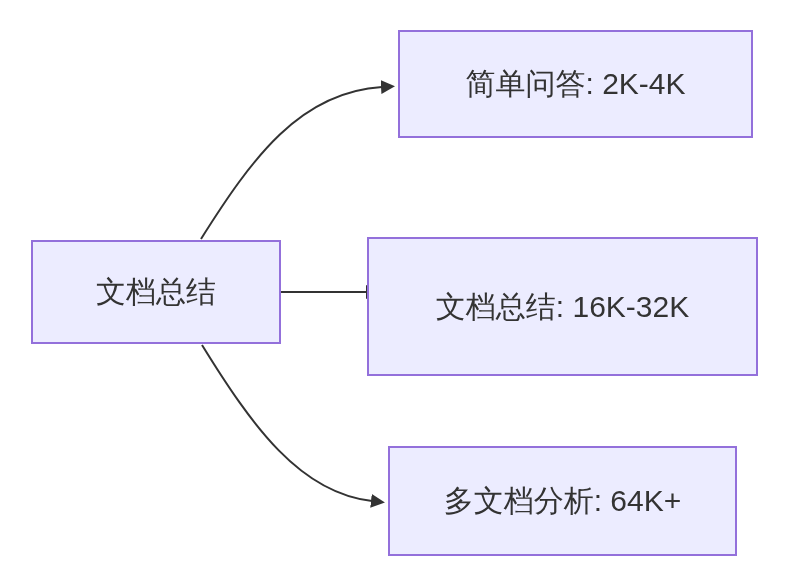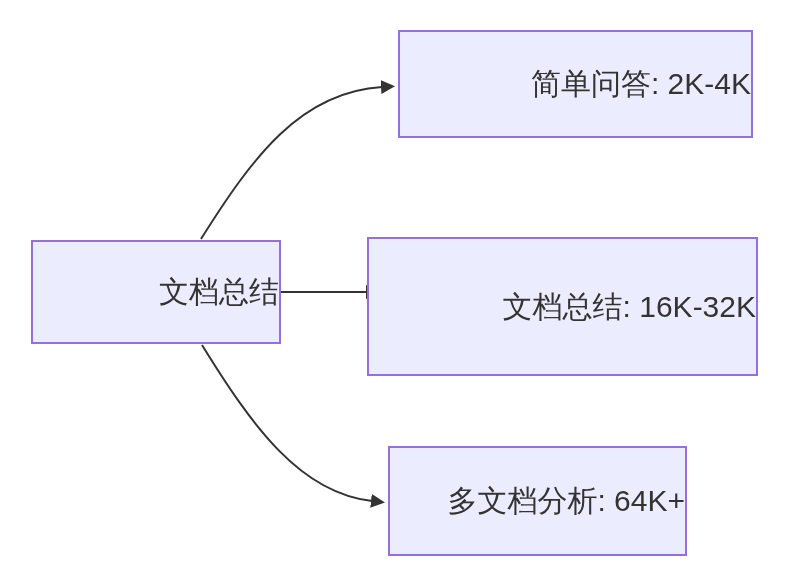--- a/index.html
+++ b/index.html
@@ -35,28 +35,28 @@
   .node {
     position: absolute;
     box-sizing: border-box;
     background: var(--node-fill, #ECECFF);
     border: 2px solid var(--node-border, #9370DB);
     color: var(--text, #333333);
     font-size: 30px;
     line-height: 1.2;
     display: flex;
     align-items: center;
-    justify-content: flex-end;
+    justify-content: center;
     text-align: center;
     white-space: nowrap;
   }
   .node-root { left: 31px;  top: 240px; width: 250px; height: 104px; }
   .node-b0   { left: 398px; top: 30px;  width: 355px; height: 108px; }
   .node-b1   { left: 367px; top: 237px; width: 391px; height: 139px; }
-  .node-b2   { left: 388px; top: 446px; width: 299px; height: 110px; }
+  .node-b2   { left: 388px; top: 446px; width: 349px; height: 110px; }
 </style>
 </head>
 <body>
 
 <div class="canvas">
 
   <svg class="edges-layer" viewBox="0 0 787 572" xmlns="http://www.w3.org/2000/svg">
     <defs>
       <marker id="arrow" markerUnits="userSpaceOnUse" markerWidth="16" markerHeight="14" refX="1" refY="7" orient="auto">
         <path class="arrowhead" d="M0,0 L14,7 L0,14 Z"></path>

